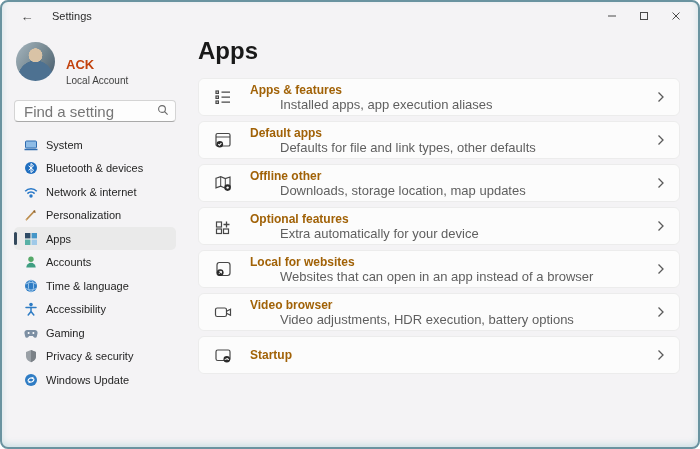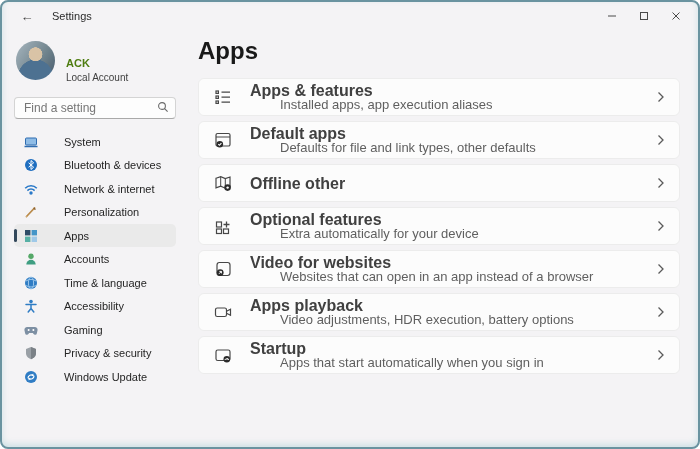--- a/index.html
+++ b/index.html
@@ -46,45 +46,45 @@
   .sidebar { width: 186px; padding: 4px 12px 0 12px; flex-shrink: 0; }
   .user-row { display: flex; align-items: center; gap: 11px; margin: 3px 0 0 2px; }
   .avatar {
     width: 39px; height: 39px; border-radius: 50%;
     background:
       radial-gradient(circle at 50% 34%, #d9c3a6 0 21%, rgba(0,0,0,0) 22%),
       radial-gradient(circle at 50% 92%, #4d7191 0 42%, rgba(0,0,0,0) 43%),
       linear-gradient(125deg, #a7b6bf 0%, #73868f 55%, #45596b 100%);
     flex-shrink: 0;
   }
-  .user-name { font-size: 11px; font-weight: 700; color: #4d7c0f; margin-top: 20px; }
+  .user-name { font-size: 13px; font-weight: 700; color: #c2410c; margin-top: 20px; }
   .user-type { font-size: 10px; color: #3f3f3f; margin-top: 3px; }
 
   .search-box {
     margin-top: 14px;
     position: relative;
   }
   .search-input {
     width: 100%; height: 22px;
     border: 1px solid #d4d4d4;
     border-bottom-color: #a9a9a9;
     border-radius: 4px;
     background: #fdfdfd;
     padding: 0 24px 0 9px;
-    font-size: 12px; color: #444;
+    font-size: 15px; color: #444;
     font-family: "Liberation Sans", sans-serif;
     outline: none;
   }
   .search-input::placeholder { color: #767676; }
   .search-icon { position: absolute; right: 7px; top: 4px; }
 
   .nav { margin-top: 11px; }
   .nav-item {
     height: 23px;
-    display: flex; align-items: center; gap: 26px;
+    display: flex; align-items: center; gap: 8px;
     padding: 0 10px;
     border-radius: 5px;
     position: relative;
     cursor: default;
     margin-bottom: 0.5px;
   }
   .nav-item.selected { background: var(--selected-bg, #eaeaea); }
   .nav-item.selected::before {
     content: "";
     position: absolute; left: 0; top: 5px;
@@ -104,21 +104,21 @@
     background: #fcfcfc;
     border: 1px solid #ececec;
     border-radius: 6px;
     margin-bottom: 5px;
     display: flex; align-items: center;
     padding: 0 14px 0 14px;
     cursor: default;
   }
   .card-icon { width: 20px; height: 20px; margin-right: 17px; flex-shrink: 0; display: flex; }
   .card-text { display: flex; flex-direction: column; gap: 2px; }
-  .card-title { font-size: 16px; font-weight: 600; color: #404040; line-height: 13px; }
+  .card-title { font-size: 12px; font-weight: 600; color: #a16207; line-height: 13px; }
   .card-sub { font-size: 13px; color: #5f5f5f; line-height: 12px; margin-left: 30px; }
   .chevron { margin-left: auto; display: flex; }
 </style>
 </head>
 <body>
 
 <div class="window">
 
   <div class="titlebar">
     <div class="back-btn">
@@ -340,20 +340,21 @@
             <svg width="20" height="20" viewBox="0 0 20 20">
                 <path d="M3 5.2 L7.7 3.6 L12.3 5.6 L17 4 V13.6 L12.3 15.2 L7.7 13.2 L3 14.8 Z" fill="none" stroke="#474747" stroke-width="1.2"></path>
                 <line x1="7.7" y1="3.6" x2="7.7" y2="13.2" stroke="#474747" stroke-width="1"></line>
                 <line x1="12.3" y1="5.6" x2="12.3" y2="15.2" stroke="#474747" stroke-width="1"></line>
                 <circle cx="14.6" cy="14.6" r="3.3" fill="#2b2b2b"></circle>
                 <circle cx="14.6" cy="14.6" r="1.2" fill="#ffffff"></circle>
               </svg>
           </span>
           <span class="card-text">
             <span class="card-title">Offline other</span>
+            <span class="card-sub">Downloads, storage location, map updates</span>
           </span>
           <span class="chevron">
             <svg width="8" height="12" viewBox="0 0 8 12">
                 <polyline points="1.5,1.5 6,6 1.5,10.5" fill="none" stroke="#5a5a5a" stroke-width="1.3"></polyline>
               </svg>
           </span>
         </div>
 
         <div class="card">
           <span class="card-icon">
@@ -377,60 +378,59 @@
 
         <div class="card">
           <span class="card-icon">
             <svg width="20" height="20" viewBox="0 0 20 20">
                 <rect x="4" y="3.5" width="13" height="13" rx="2.4" fill="none" stroke="#474747" stroke-width="1.2"></rect>
                 <circle cx="7.2" cy="13.6" r="3.4" fill="#2b2b2b"></circle>
                 <path d="M6 14.8 L8.4 12.4 M8.4 12.4 h-2 M8.4 12.4 v2" fill="none" stroke="#ffffff" stroke-width="1"></path>
               </svg>
           </span>
           <span class="card-text">
-            <span class="card-title">Video for websites</span>
+            <span class="card-title">Local for websites</span>
             <span class="card-sub">Websites that can open in an app instead of a browser</span>
           </span>
           <span class="chevron">
             <svg width="8" height="12" viewBox="0 0 8 12">
                 <polyline points="1.5,1.5 6,6 1.5,10.5" fill="none" stroke="#5a5a5a" stroke-width="1.3"></polyline>
               </svg>
           </span>
         </div>
 
         <div class="card">
           <span class="card-icon">
             <svg width="20" height="20" viewBox="0 0 20 20" fill="none" stroke="#474747" stroke-width="1.2">
                 <rect x="2.5" y="6" width="11" height="8.5" rx="1.8"></rect>
                 <path d="M13.5 9.3 L17.5 7.2 V13.3 L13.5 11.2"></path>
               </svg>
           </span>
           <span class="card-text">
-            <span class="card-title">Apps playback</span>
+            <span class="card-title">Video browser</span>
             <span class="card-sub">Video adjustments, HDR execution, battery options</span>
           </span>
           <span class="chevron">
             <svg width="8" height="12" viewBox="0 0 8 12">
                 <polyline points="1.5,1.5 6,6 1.5,10.5" fill="none" stroke="#5a5a5a" stroke-width="1.3"></polyline>
               </svg>
           </span>
         </div>
 
         <div class="card">
           <span class="card-icon">
             <svg width="20" height="20" viewBox="0 0 20 20">
                 <rect x="3" y="5" width="14" height="10.5" rx="1.8" fill="none" stroke="#474747" stroke-width="1.2"></rect>
                 <circle cx="13.8" cy="14.2" r="3.3" fill="#2b2b2b"></circle>
                 <path d="M11.8 15 a2.2 2.2 0 0 1 4 0" fill="none" stroke="#ffffff" stroke-width="1"></path>
                 <line x1="13.8" y1="14.6" x2="15" y2="13.2" stroke="#ffffff" stroke-width="1"></line>
               </svg>
           </span>
           <span class="card-text">
             <span class="card-title">Startup</span>
-            <span class="card-sub">Apps that start automatically when you sign in</span>
           </span>
           <span class="chevron">
             <svg width="8" height="12" viewBox="0 0 8 12">
                 <polyline points="1.5,1.5 6,6 1.5,10.5" fill="none" stroke="#5a5a5a" stroke-width="1.3"></polyline>
               </svg>
           </span>
         </div>
 
       </div>
     </div>

